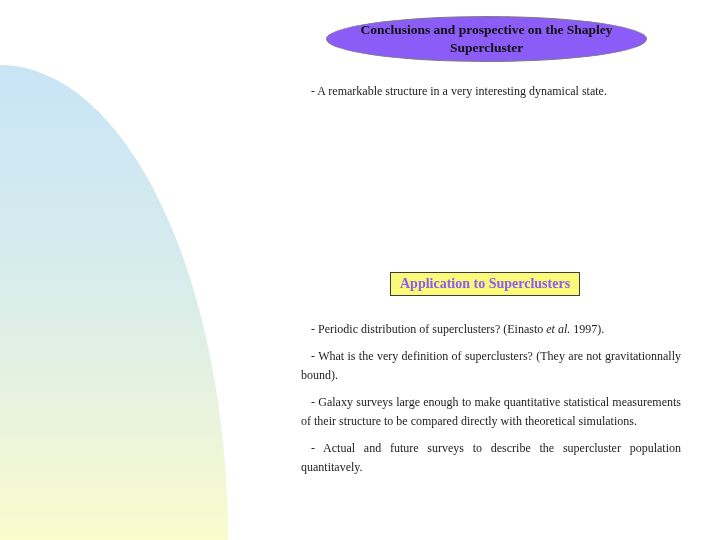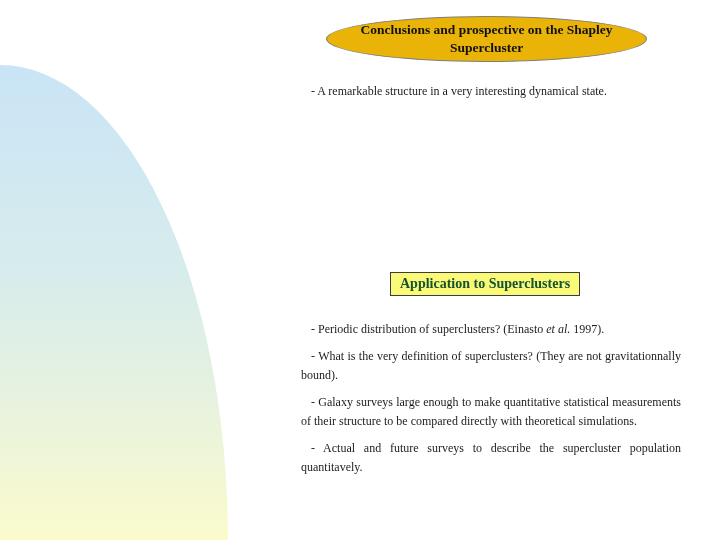--- a/index.html
+++ b/index.html
@@ -7,37 +7,37 @@
     position:relative;width:720px;height:540px;background:#ffffff;
     overflow:hidden;font-family:"Liberation Serif",serif;color:#1c1c1c;
   }
   .bg-ellipse{
     position:absolute;left:-228px;top:65px;width:456px;height:952px;
     border-radius:50%;
     background:linear-gradient(180deg,#c9e4f6 0%,#d7ecec 22%,#e8f3de 36%,#fbfbcc 50%,#fbfbcc 100%);
   }
   .title-ellipse{
     position:absolute;left:326px;top:16px;width:321px;height:46px;
-    background:#eab308;border:1px solid #7d7d7d;border-radius:50%;
+    background:#8b5cf6;border:1px solid #7d7d7d;border-radius:50%;
     display:flex;flex-direction:column;align-items:center;justify-content:center;
     text-align:center;box-sizing:border-box;
   }
   .title-text{font-weight:bold;font-size:13.5px;line-height:1.35;color:#111;}
   .content{
     position:absolute;width:380px;text-align:justify;
     font-size:12px;line-height:19px;
   }
   #content-top{left:301px;top:82px;}
   #content-bottom{left:301px;top:320px;}
   .content p{margin:0 0 8px 0;text-indent:10px;}
   .oneline{white-space:nowrap;}
   .section-box{
     position:absolute;left:390px;top:272px;
     background:#fafa78;border:1px solid #3c3c3c;
-    padding:3px 9px;font-weight:bold;font-size:14px;color:#14532d;
+    padding:3px 9px;font-weight:bold;font-size:14px;color:#8b5cf6;
   }
   .it{font-style:italic;}
 </style>
 </head>
 <body>
 
 <div class="slide">
 
   <div class="bg-ellipse"></div>
 

